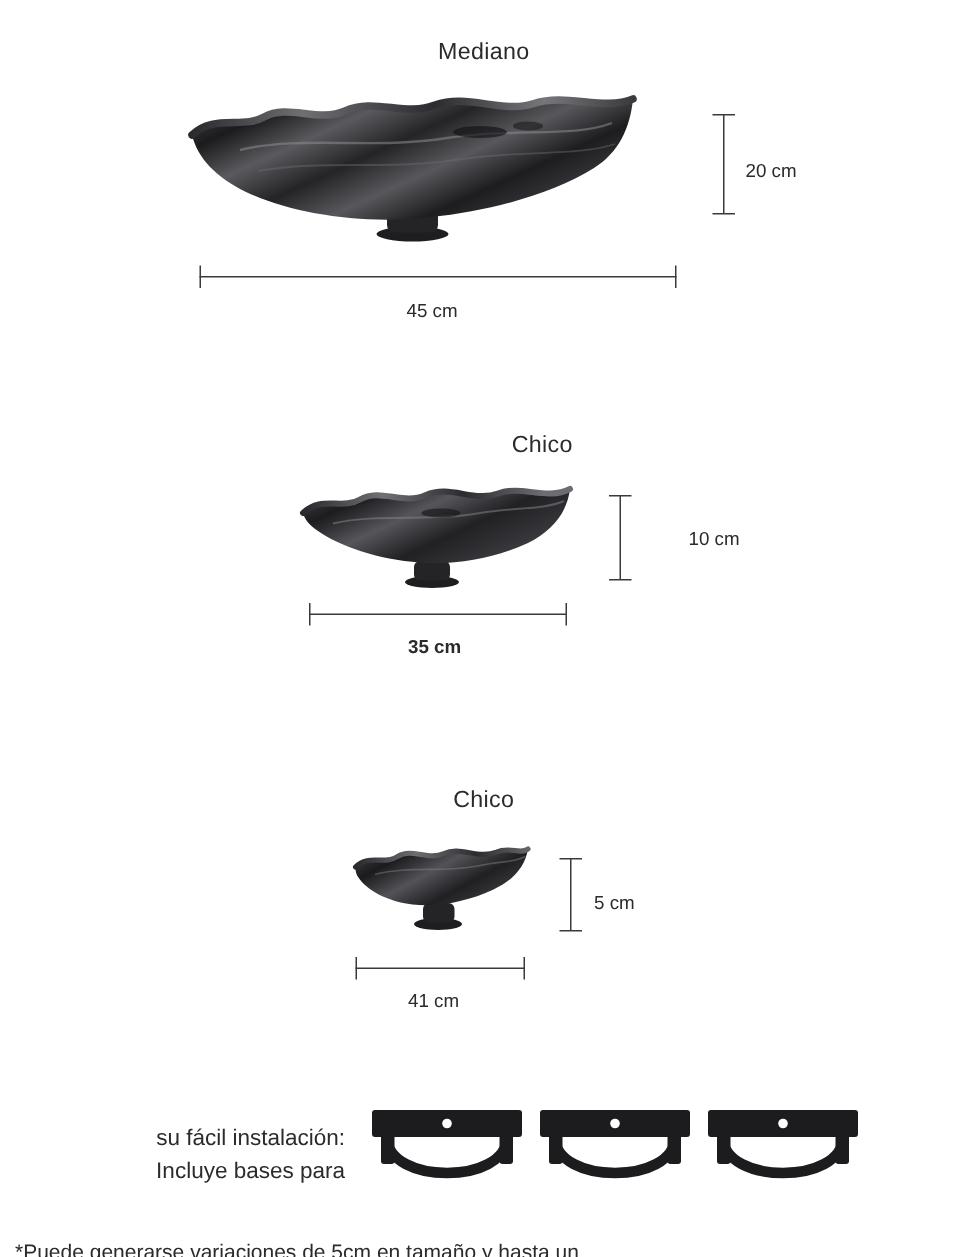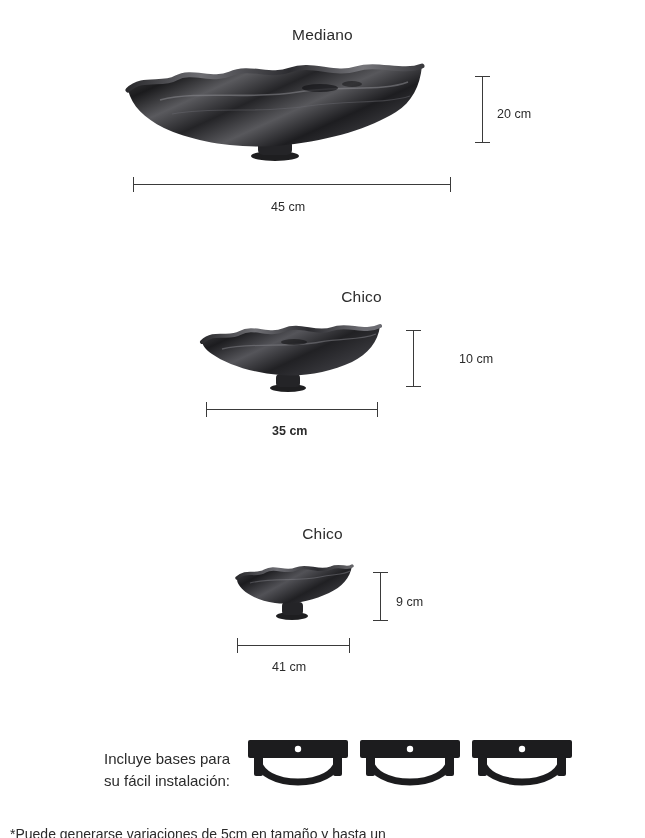--- a/index.html
+++ b/index.html
@@ -213,30 +213,30 @@
                C26,39 12,31 7,23
                C5,20 5,18 5,16 Z" fill="url(#gradS)"></path>
       <path d="M5,16 C14,7 24,15 33,9 C43,3 53,12 64,7 C75,2 87,11 99,6 C108,2 115,8 120,4" fill="none" stroke="url(#gradSrim)" stroke-width="3.4" stroke-linecap="round"></path>
       <path d="M18,21 C40,15 66,20 88,15 C102,12 112,13 118,9" fill="none" stroke="#86868c" stroke-width="1.1" opacity="0.45"></path>
     </svg>
   </div>
 
   <div class="vline" style="left:380px; top:572px; height:48px;"></div>
   <div class="cap-h" style="left:373px; top:572px; width:15px;"></div>
   <div class="cap-h" style="left:373px; top:620px; width:15px;"></div>
-  <div class="dim-label" style="left:396px; top:595px;">9 cm</div>
+  <div class="dim-label" style="left:396px; top:595px;">5 cm</div>
 
   <div class="hline" style="left:237px; top:645px; width:113px;"></div>
   <div class="cap-v" style="left:237px; top:638px; height:15px;"></div>
   <div class="cap-v" style="left:349px; top:638px; height:15px;"></div>
   <div class="dim-label" style="left:272px; top:660px;">41 cm</div>
 
   <div class="footer-text" style="left:40px; top:748px; width:190px;">
+    <div>su fácil instalación:</div>
     <div>Incluye bases para</div>
-    <div>su fácil instalación:</div>
   </div>
 
   <div class="bracket-group" style="left:248px; top:738px; width:330px; height:72px;">
     <svg width="330" height="72" viewBox="0 0 330 72">
       <g fill="#1c1c1e">
 
         <rect x="0" y="2" width="100" height="18" rx="2"></rect>
         <circle cx="50" cy="11" r="3.2" fill="#ffffff"></circle>
         <path d="M10,20 C10,52 90,52 90,20" fill="none" stroke="#1c1c1e" stroke-width="7" stroke-linecap="round"></path>
         <rect x="6" y="18" width="9" height="20" rx="2"></rect>

